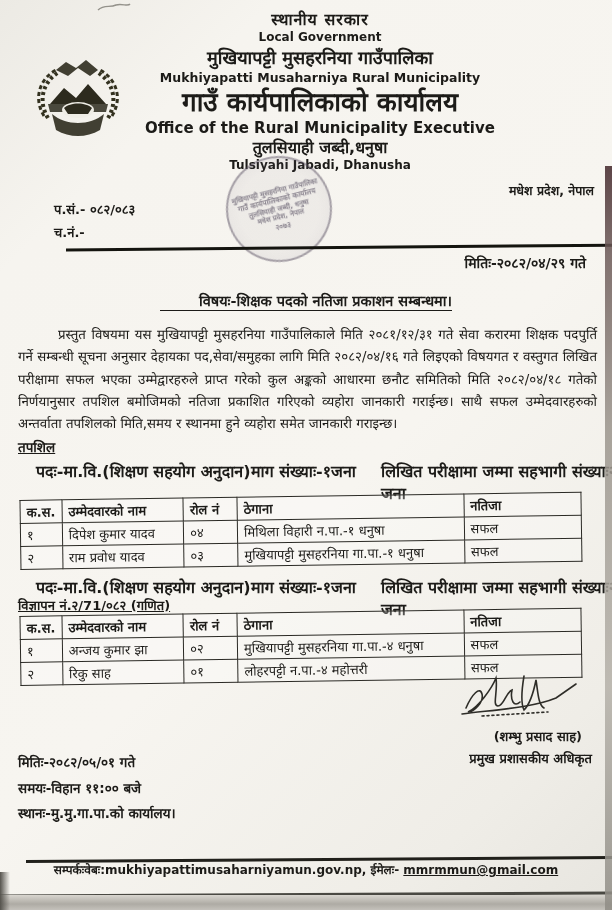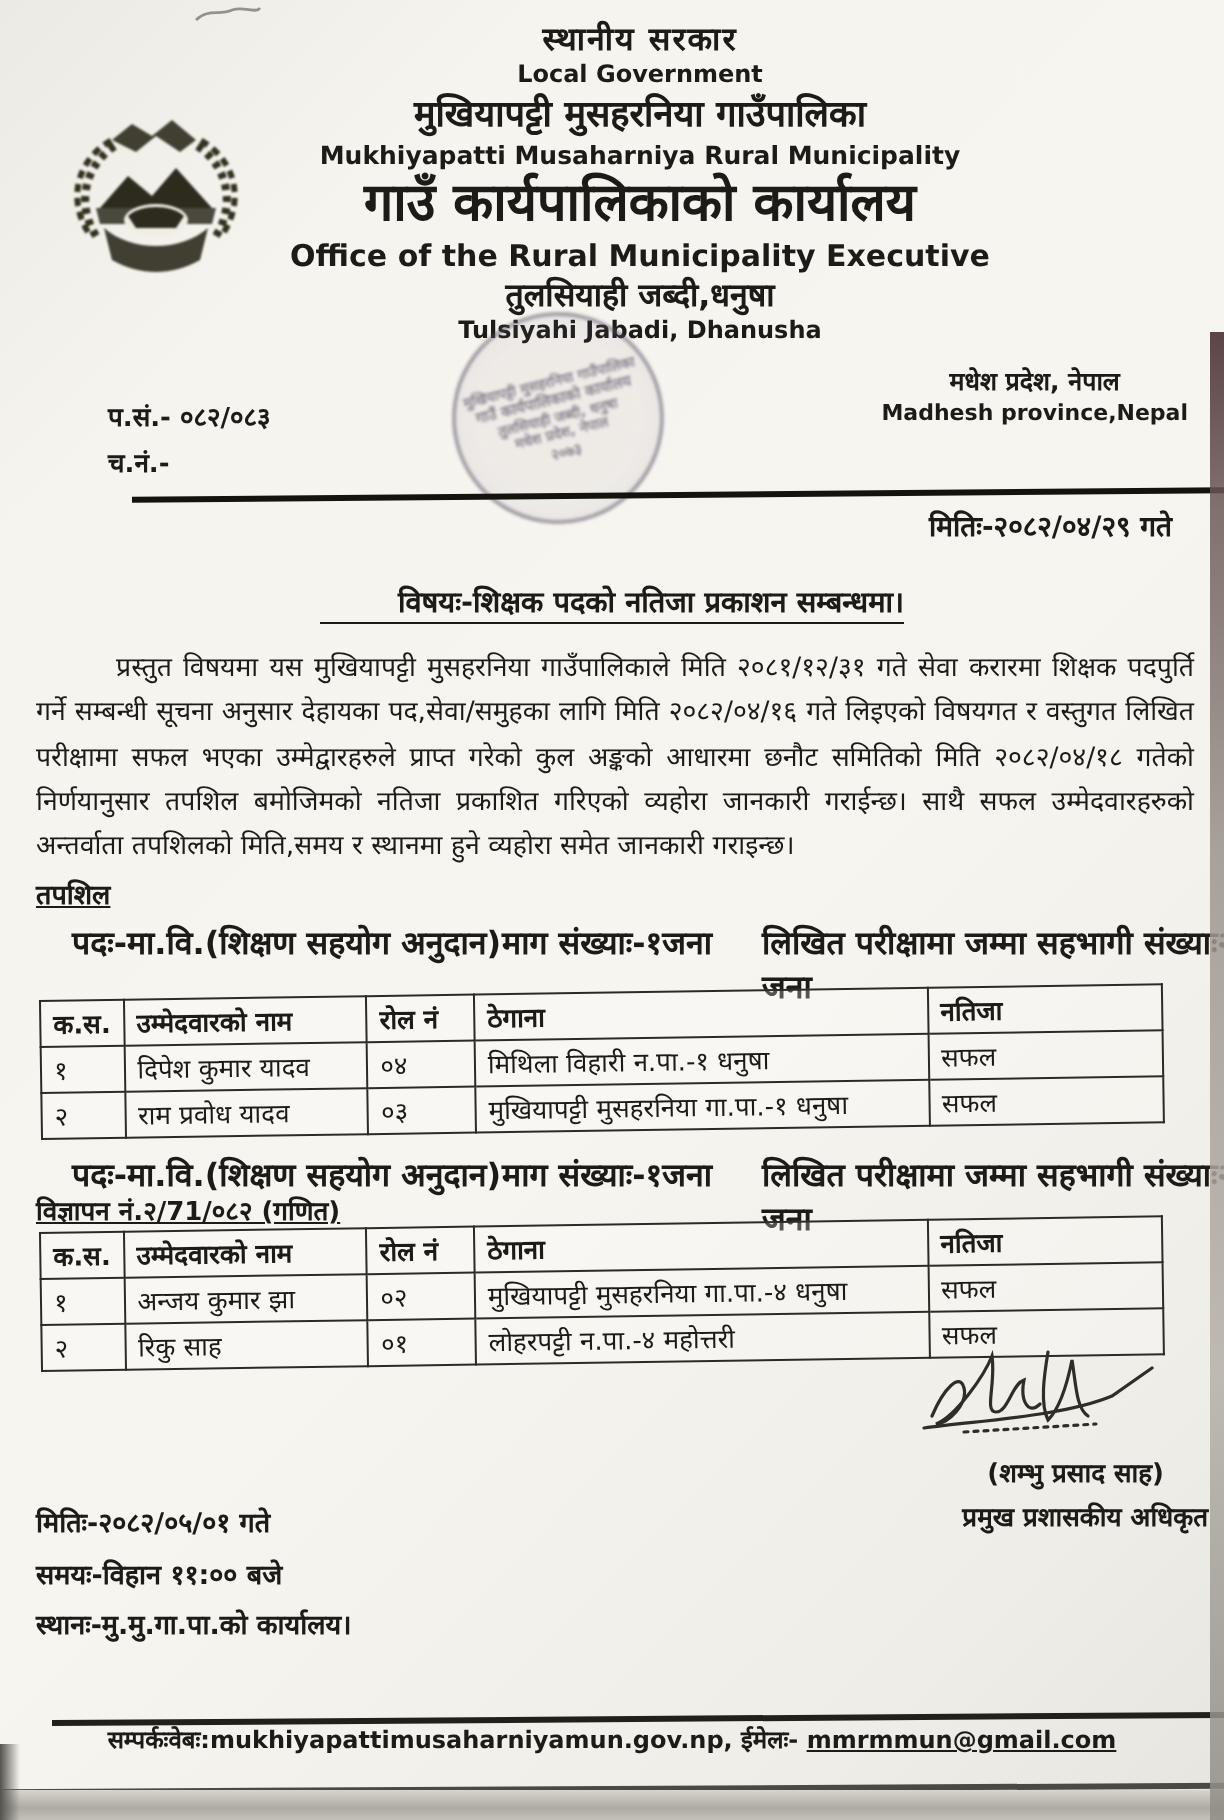--- a/index.html
+++ b/index.html
@@ -52,21 +52,21 @@
   .meta-row .m3 { flex:1; }
   .advert { position:absolute; left:18px; font-size:13px; font-weight:bold; text-decoration:underline; }
   table.results { position:absolute; left:20px; border-collapse:collapse; width:562px;
                   transform:rotate(-.85deg); transform-origin:left center;
                   font-size:13px; background:rgba(255,255,255,.25); }
   table.results th, table.results td { border:1.6px solid #2b2a25; padding:2px 6px; text-align:left; height:23px; }
   table.results th { font-weight:bold; }
   
   .sig-scribble { position:absolute; left:452px; top:668px; width:130px; height:58px; }
   .sig-name  { position:absolute; right:30px; top:727px; font-size:13px; font-weight:bold; }
-  .sig-title { position:absolute; right:8px; top:749px; font-size:13px; font-weight:bold; }
+  .sig-title { position:absolute; right:20px; top:749px; font-size:13px; font-weight:bold; }
   
   .interview { position:absolute; left:18px; top:750px; font-size:13.5px; font-weight:bold; line-height:1.9; }
   .interview .head { text-decoration:underline; }
   
   .f-rule1 { position:absolute; left:26px; top:858px; width:586px; height:2.5px; background:#21201b; transform:rotate(-.4deg); }
   .f-rule2 { position:absolute; left:0px; top:893px; width:612px; height:2.5px; background:#4a4943; transform:rotate(-.3deg); }
   .f-contact { position:absolute; left:0; top:861px; width:100%; text-align:center; font-size:12px; font-weight:bold; }
   .f-contact .email { text-decoration:underline; }
   .f-phones { position:absolute; left:0; top:879px; width:100%; text-align:center; font-size:8.6px; font-weight:bold; color:#3c3b35; }
   .f-band { position:absolute; left:0; top:895px; width:612px; height:15px;
@@ -113,21 +113,20 @@
   <div class="stamp">
     <div class="s1">मुखियापट्टी मुसहरनिया गाउँपालिका</div>
     <div class="s2">गाउँ कार्यपालिकाको कार्यालय</div>
     <div class="s1">तुलसियाही जब्दी, धनुषा</div>
     <div class="s1">मधेश प्रदेश, नेपाल</div>
     <div class="s2">२०७३</div>
   </div>
 
   <div class="province">
     <div class="np">मधेश प्रदेश, नेपाल</div>
-    <div class="en">Madhesh province,Nepal</div>
   </div>
 
   <div class="refs">
     <div>प.सं.- ०८२/०८३</div>
     <div>च.नं.-</div>
   </div>
 
   <div class="rule-top"></div>
   <div class="date-line">मितिः-२०८२/०४/२९ गते</div>
 

